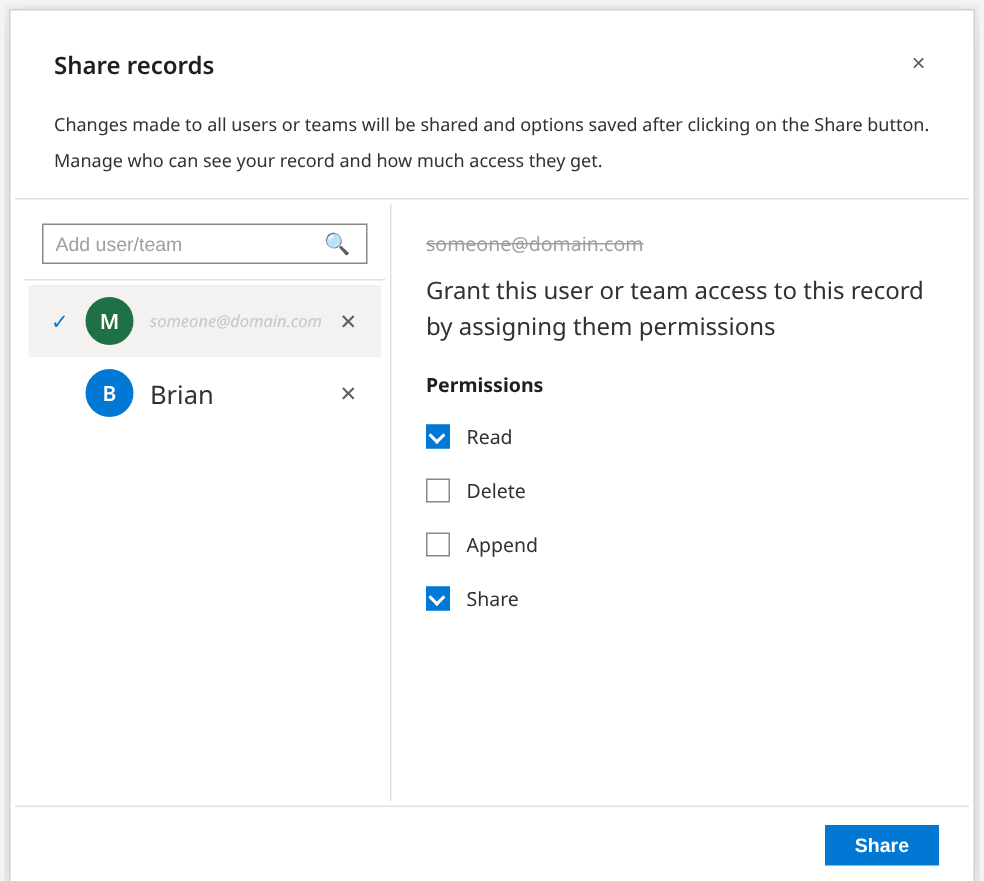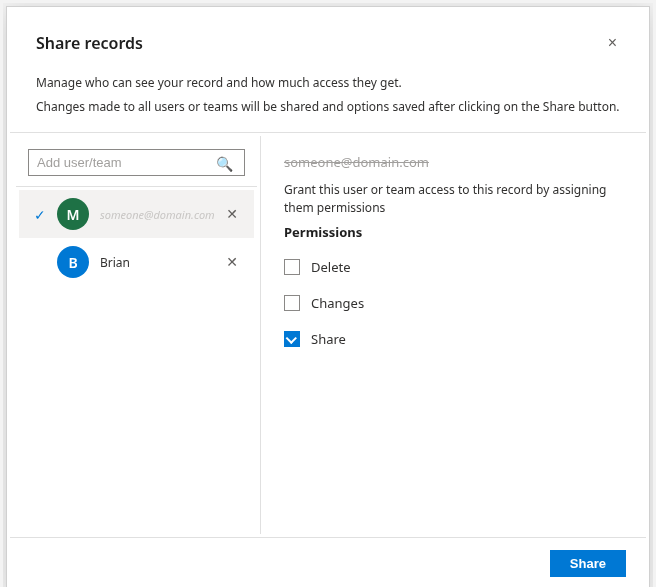--- a/index.html
+++ b/index.html
@@ -115,21 +115,21 @@
       color: #fff;
       font-size: 14px;
       font-weight: 600;
       margin-right: 8px;
       flex-shrink: 0;
     }
     .avatar-m { background: #1e7145; }
     .avatar-b { background: #0078d4; }
     .user-name {
       flex: 1;
-      font-size: 12px;
+      font-size: 17px;
       color: #323130;
       text-overflow: ellipsis;
       overflow: hidden;
       white-space: nowrap;
     }
     .remove-btn {
       background: none;
       border: none;
       cursor: pointer;
       color: #605e5c;
@@ -143,22 +143,23 @@
       flex: 1;
       padding: 14px 20px;
     }
     .selected-user-name {
       font-size: 13px;
       color: #a19f9d;
       margin-bottom: 4px;
       text-decoration: line-through;
     }
     .grant-desc {
-      font-size: 12px;
-      color: #323130;
+      font-size: 16px;
+      color: #323130;
+      margin-bottom: 12px;
       line-height: 1.5;
     }
     .permissions-title {
       font-size: 13px;
       font-weight: 700;
       color: #1f1f1f;
       margin-bottom: 8px;
     }
     .permission-item {
       display: flex;
@@ -219,22 +220,22 @@
 <body>
 
 <div class="dialog">
 
   <div class="dialog-header">
     <div class="dialog-title-row">
       <span class="dialog-title">Share records</span>
       <button class="close-btn">×</button>
     </div>
     <div class="dialog-desc">
+      <div>Changes made to all users or teams will be shared and options saved after clicking on the Share button.</div>
       <div>Manage who can see your record and how much access they get.</div>
-      <div>Changes made to all users or teams will be shared and options saved after clicking on the Share button.</div>
     </div>
   </div>
 
   <div class="dialog-body">
 
     <div class="left-panel">
       <div class="search-container">
         <input class="search-input" type="text" placeholder="Add user/team" style="">
         <span class="search-icon">🔍</span>
       </div>
@@ -254,30 +255,34 @@
           <button class="remove-btn remove-btn-visible">✕</button>
         </div>
       </div>
     </div>
 
     <div class="right-panel">
       <div class="selected-user-name">someone@domain.com</div>
       <div class="grant-desc">Grant this user or team access to this record by assigning them permissions</div>
       <div class="permissions-title">Permissions</div>
 
+      <div class="permission-item">
+        <div class="checkbox checked"></div>
+        <span class="permission-label">Read</span>
+      </div>
 
 
       <div class="permission-item">
         <div class="checkbox"></div>
         <span class="permission-label">Delete</span>
       </div>
 
       <div class="permission-item">
         <div class="checkbox"></div>
-        <span class="permission-label">Changes</span>
+        <span class="permission-label">Append</span>
       </div>
 
 
       <div class="permission-item">
         <div class="checkbox checked"></div>
         <span class="permission-label">Share</span>
       </div>
     </div>
 
   </div>

